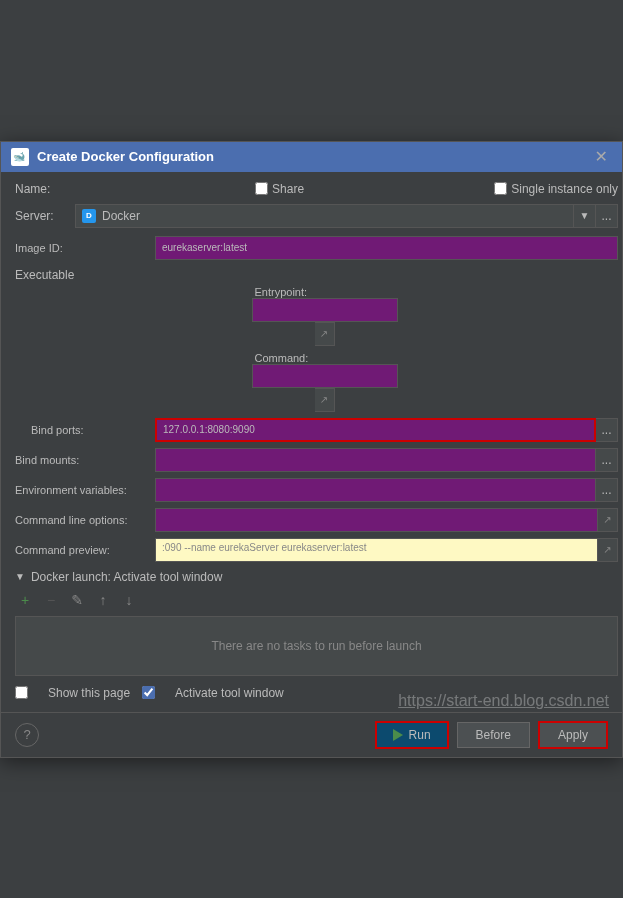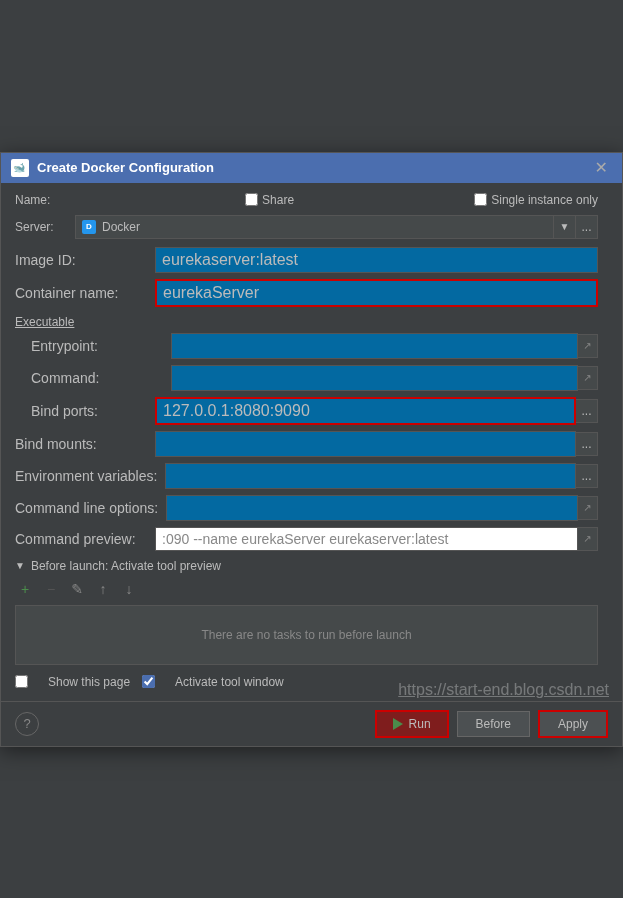--- a/index.html
+++ b/index.html
@@ -49,21 +49,21 @@
       cursor: pointer;
       font-size: 16px;
       color: #aaaaaa;
       background: none;
       border: none;
       padding: 0 4px;
       line-height: 1;
     }
 
     .dialog-body {
-      padding: 10px 24px 0 14px;
+      padding: 10px 4px 0 14px;
     }
 
     
     .top-row {
       display: flex;
       align-items: center;
       margin-bottom: 8px;
       gap: 8px;
     }
     .top-row .label {
@@ -97,30 +97,30 @@
 
     
     .form-row {
       display: flex;
       align-items: center;
       margin-bottom: 6px;
     }
     .form-label {
       min-width: 140px;
       color: #bbbbbb;
-      font-size: 14px;
+      font-size: 11px;
       padding-right: 8px;
     }
     .form-control {
       flex: 1;
-      background: #0369a1;
+      background: #701a75;
       border: 1px solid #555555;
       color: #bbbbbb;
       padding: 3px 6px;
-      font-size: 16px;
+      font-size: 10px;
       outline: none;
       min-height: 24px;
     }
     .form-control.highlighted {
       border: 2px solid #cc0000;
     }
     .expand-btn {
       width: 20px;
       height: 24px;
       background: #45494a;
@@ -195,25 +195,25 @@
       color: white;
       font-size: 8px;
       font-weight: bold;
     }
 
     
     .section-label {
       color: #bbbbbb;
       font-size: 12px;
       margin: 8px 0 4px 0;
-      text-decoration: underline;
     }
 
     .indent {
       padding-left: 16px;
+      flex-direction: column;
     }
 
     
     .radio-row {
       display: flex;
       align-items: center;
       margin-bottom: 6px;
       flex-wrap: wrap;
     }
     .radio-row .form-label {
@@ -336,21 +336,21 @@
       padding: 5px 18px;
       font-size: 12px;
       cursor: pointer;
       border: 1px solid #666;
       background: #4c5052;
       color: #bbbbbb;
       min-width: 70px;
       text-align: center;
     }
     .btn-run {
-      background: #7f1d1d;
+      background: #0c4a6e;
       border: 2px solid #cc0000;
       color: #bbbbbb;
       display: flex;
       align-items: center;
       gap: 6px;
       padding: 5px 16px;
     }
     .btn-run .run-triangle {
       width: 0;
       height: 0;
@@ -370,25 +370,25 @@
       font-size: 16px;
       color: rgba(255,255,255,0.3);
       pointer-events: none;
       text-decoration: underline;
     }
     .dialog-wrapper {
       position: relative;
     }
 
     .read-only-field {
-      background: #ffffff;
+      background: #fef9c3;
       border: 1px solid #555555;
       color: #888888;
       padding: 3px 6px;
-      font-size: 14px;
+      font-size: 10px;
       min-height: 24px;
       flex: 1;
       white-space: nowrap;
       overflow: hidden;
       text-overflow: ellipsis;
     }
   </style>
 </head>
 <body>
 
@@ -423,24 +423,20 @@
         </div>
         <div class="server-arrow">▼</div>
         <div class="dots-btn">...</div>
       </div>
 
       <div class="form-row">
         <span class="form-label">Image ID:</span>
         <input class="form-control" type="text" value="eurekaserver:latest" style="">
       </div>
 
-      <div class="form-row">
-        <span class="form-label">Container name:</span>
-        <input class="form-control highlighted" type="text" value="eurekaServer" style="">
-      </div>
 
       <div class="section-label">Executable</div>
 
       <div class="form-row indent">
         <span class="form-label">Entrypoint:</span>
         <input class="form-control" type="text" style="">
         <div class="expand-btn">↗</div>
       </div>
 
       <div class="form-row indent">
@@ -476,21 +472,21 @@
 
       <div class="form-row">
         <span class="form-label">Command preview:</span>
         <div class="read-only-field">:090 --name eurekaServer eurekaserver:latest</div>
         <div class="expand-btn">↗</div>
       </div>
 
       <div class="before-launch">
         <div class="before-launch-header">
           <span class="triangle-icon">▼</span>
-          <span>Before launch: Activate tool preview</span>
+          <span>Docker launch: Activate tool window</span>
         </div>
         <div class="before-launch-toolbar">
           <button class="toolbar-btn">+</button>
           <button class="toolbar-btn disabled">−</button>
           <button class="toolbar-btn gray">✎</button>
           <button class="toolbar-btn gray">↑</button>
           <button class="toolbar-btn gray">↓</button>
         </div>
         <div class="before-launch-area">
           <span>There are no tasks to run before launch</span>

